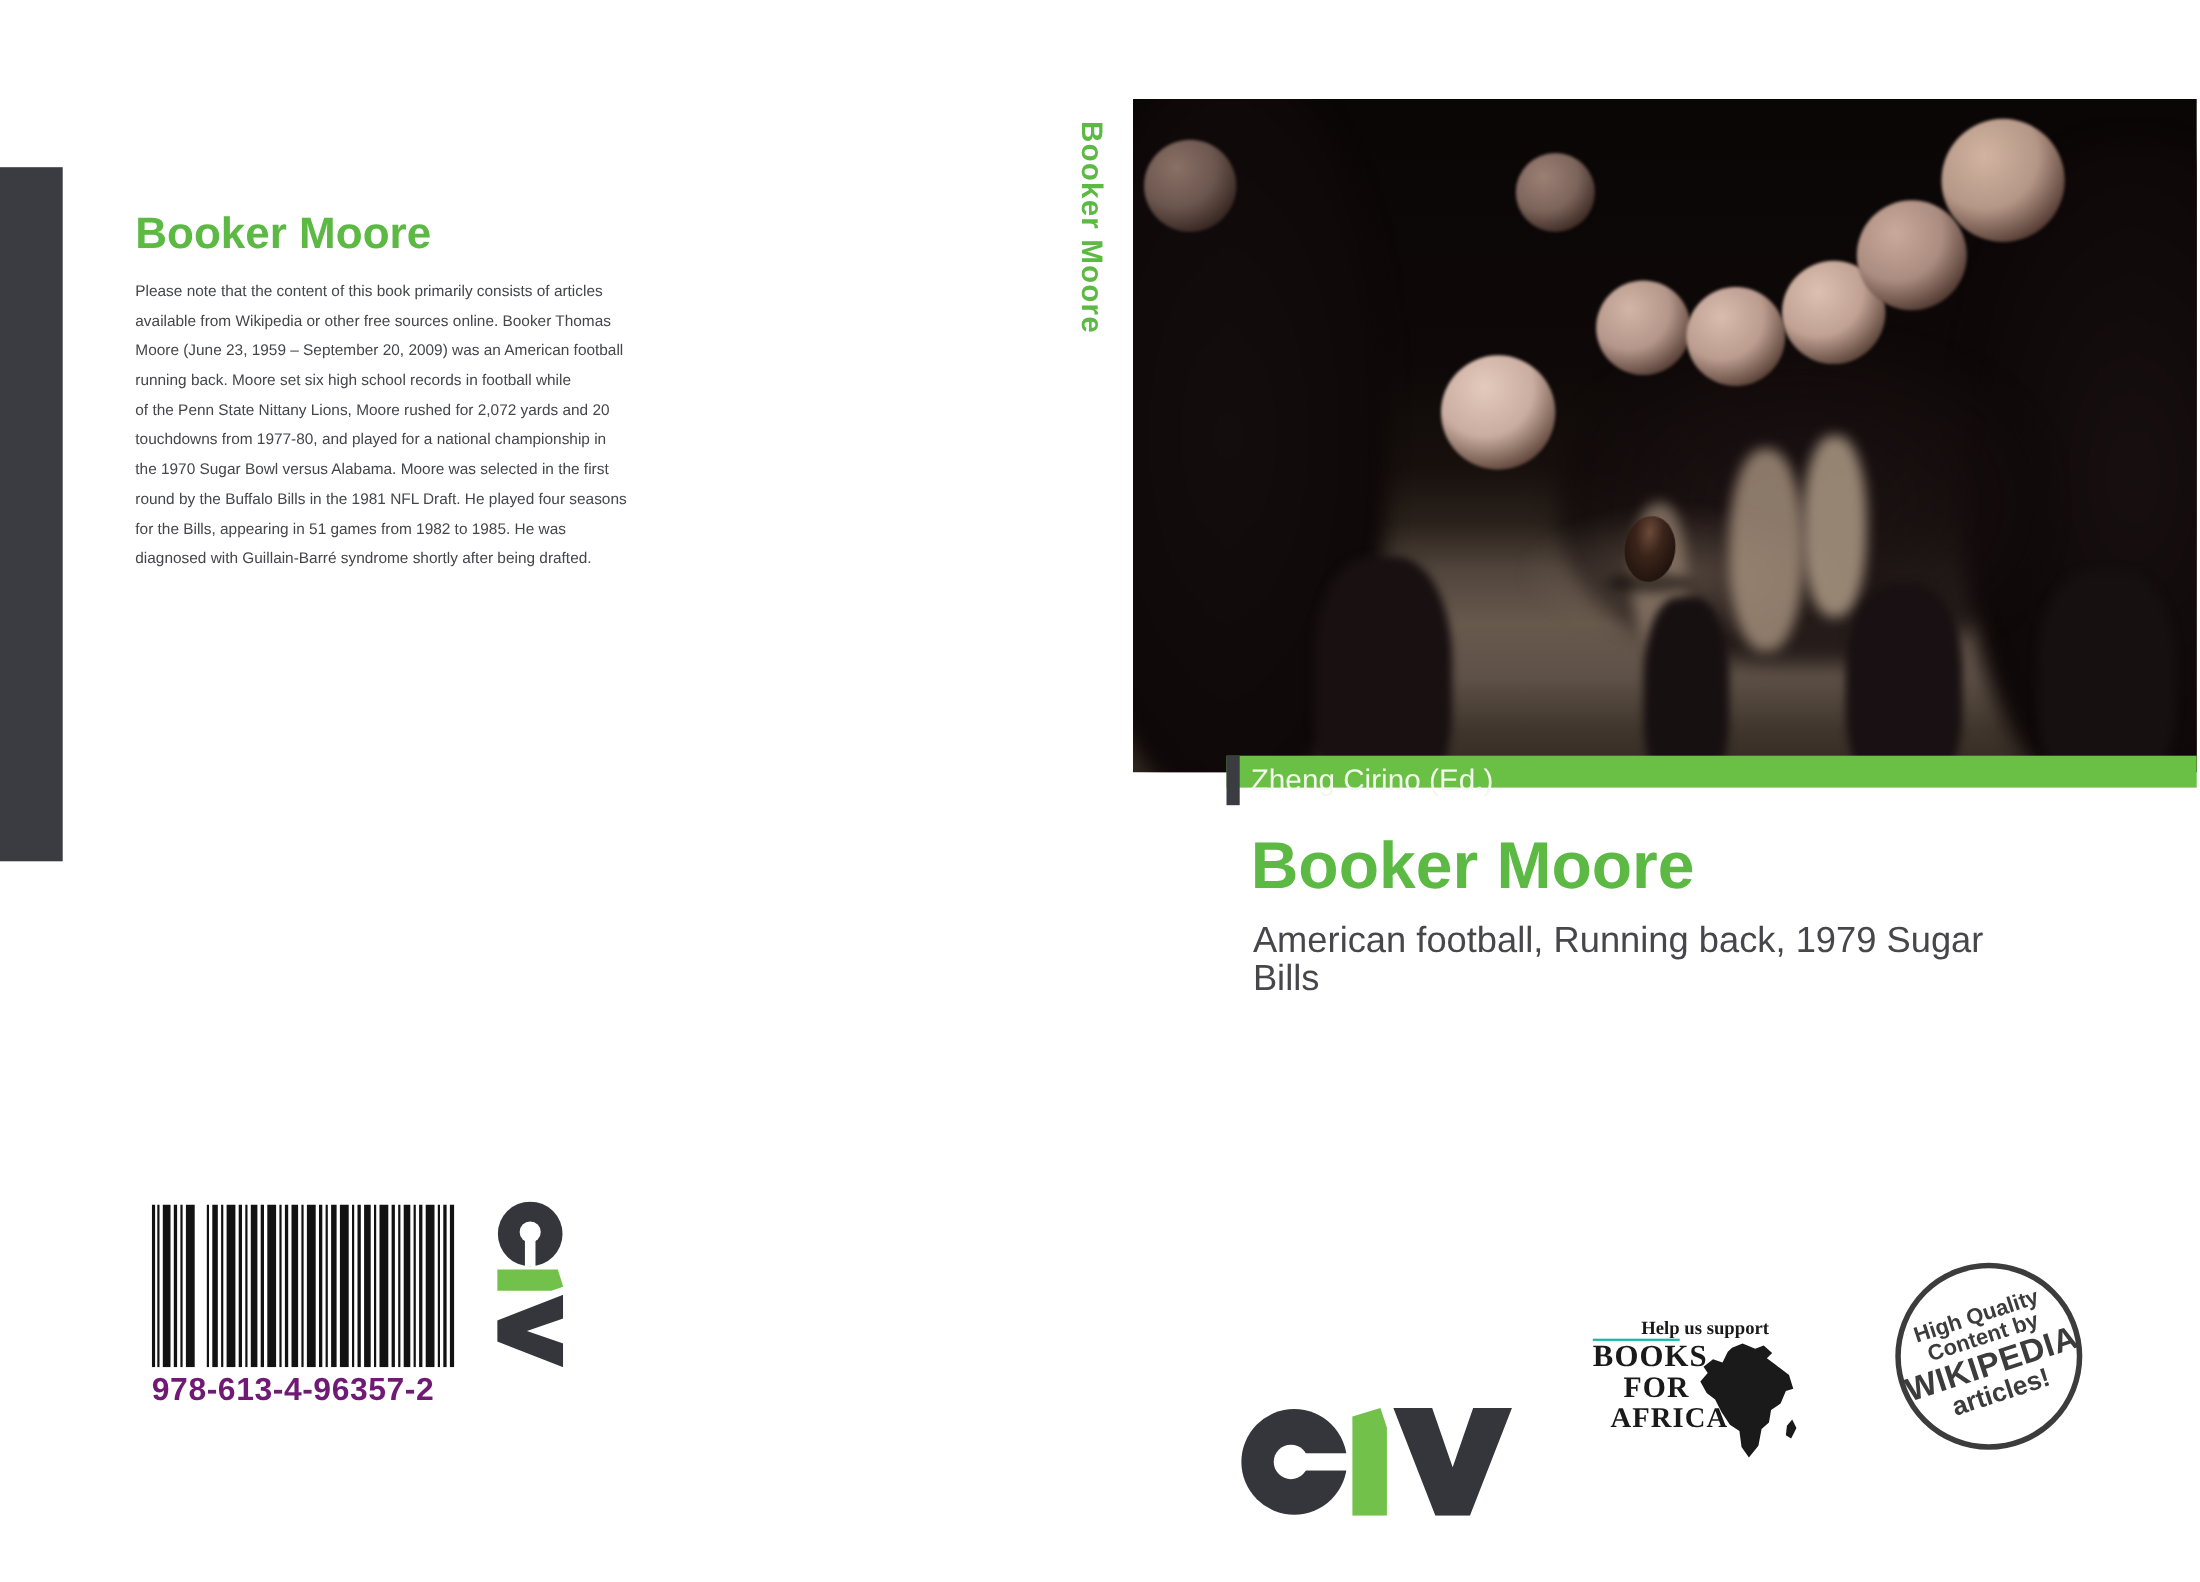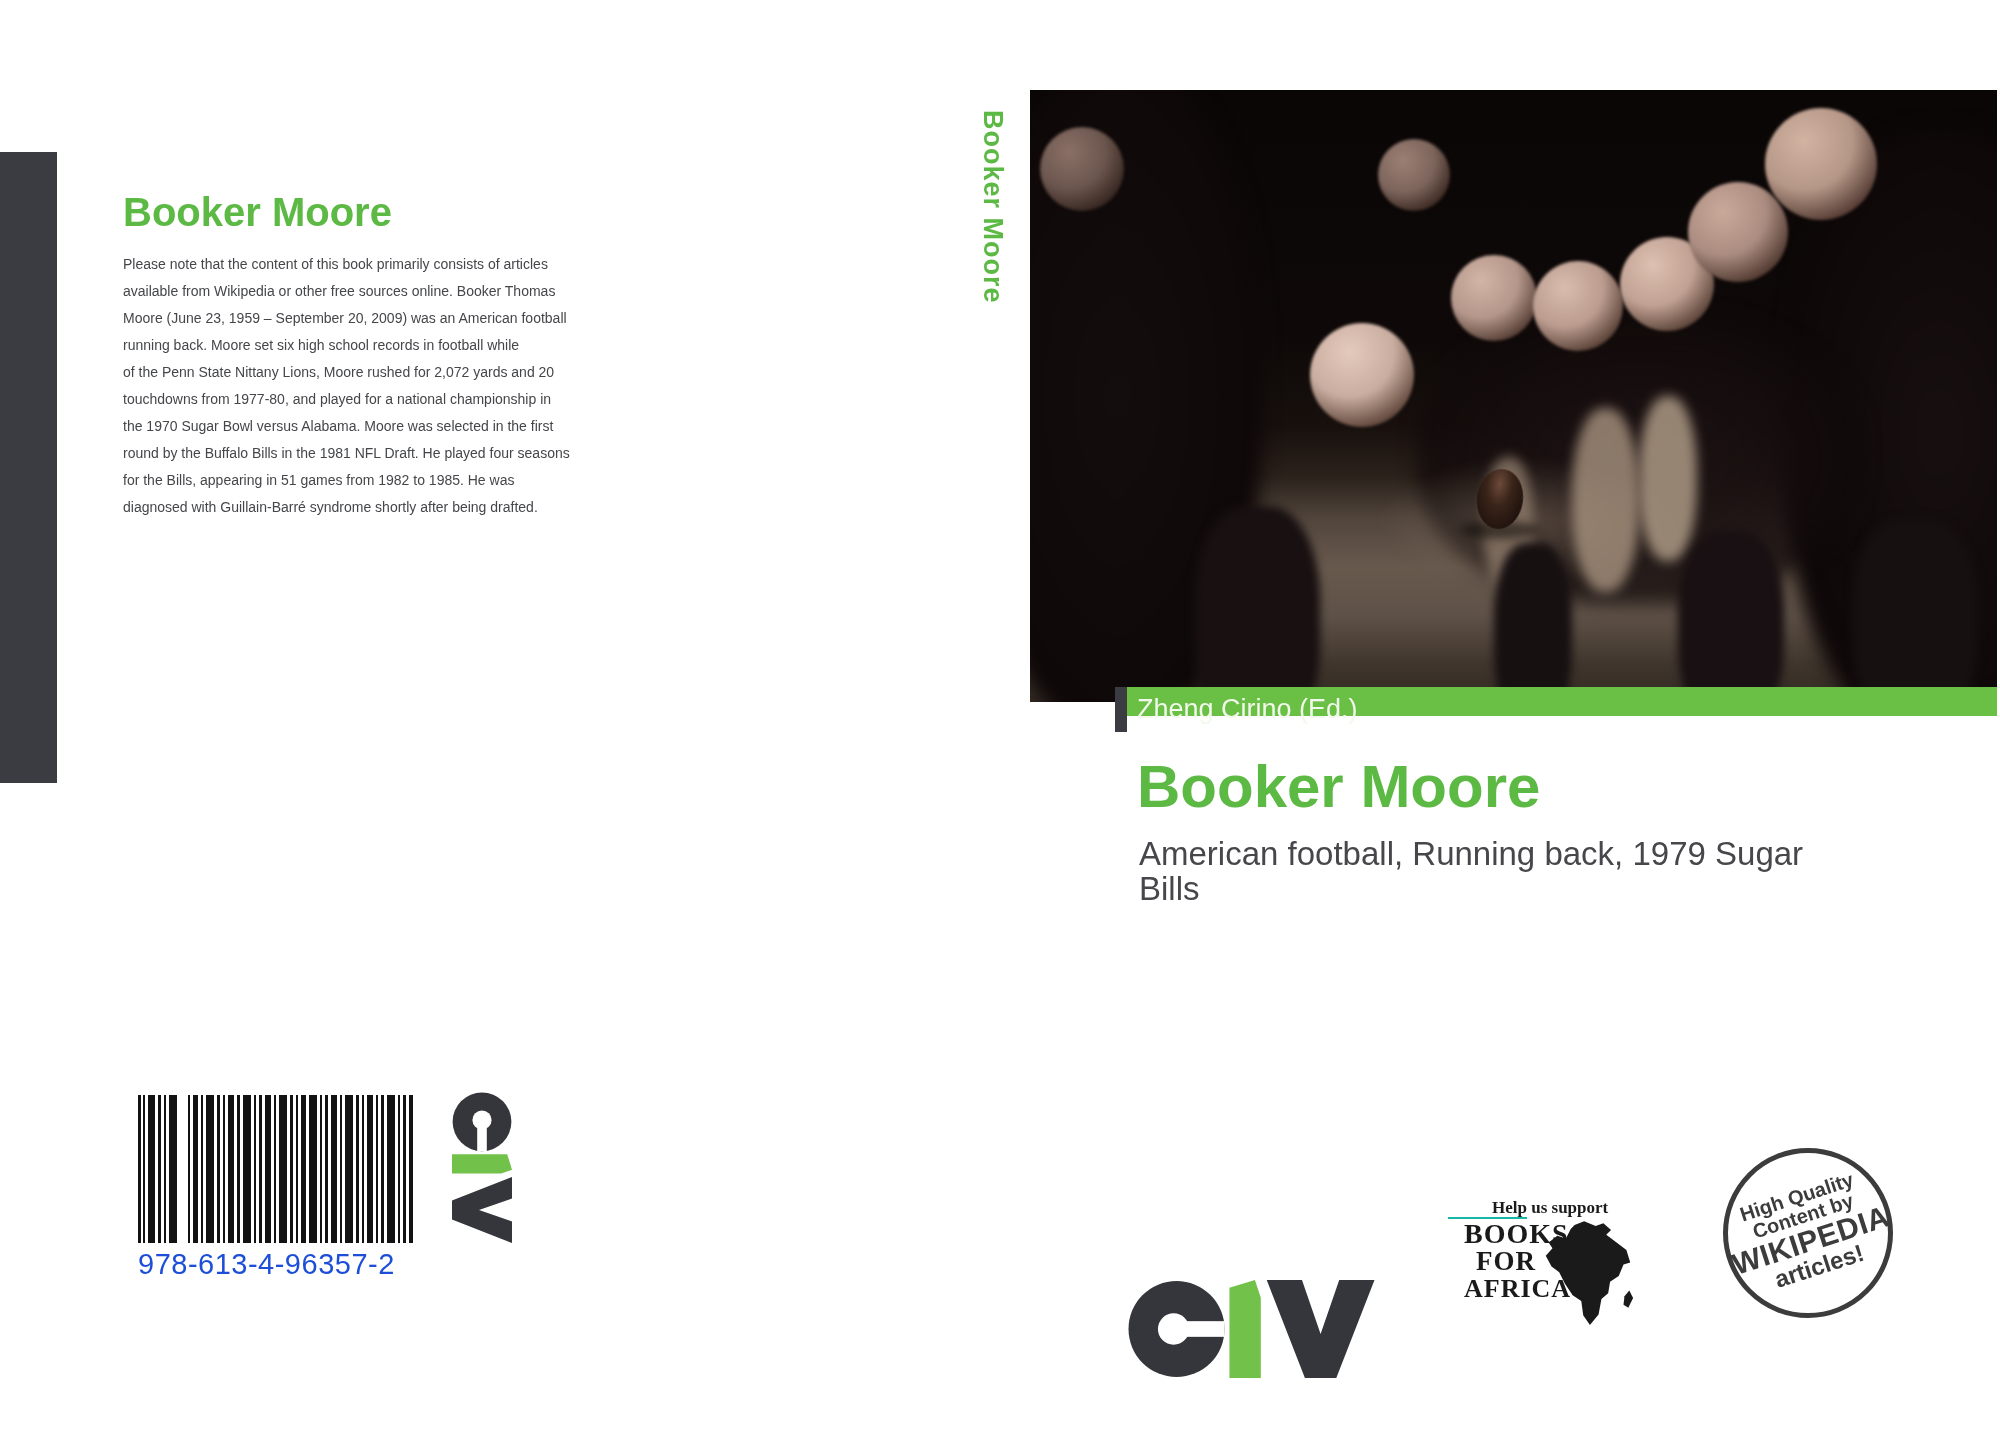--- a/index.html
+++ b/index.html
@@ -11,21 +11,21 @@
 
   
   .accent-bar{left:0; top:152px; width:57px; height:631px; background:#3b3c42;}
 
   
   .back-title{left:123px; top:190px; font-size:40px; font-weight:bold; color:#5cb944; line-height:44px;}
   .back-desc{left:123px; top:251px; width:800px; font-size:14px; line-height:27px; color:#45464a; white-space:nowrap;}
 
   
   .barcode{left:138px; top:1095px;}
-  .isbn{left:138px; top:1248px; font-size:29px; font-weight:normal; color:#1d4ed8; letter-spacing:0.5px;}
+  .isbn{left:138px; top:1248px; font-size:29px; font-weight:bold; color:#701a75; letter-spacing:0.5px;}
 
   
   .civ-spine{left:452px; top:1092px; width:60px; height:151px;}
   .civ-spine svg{position:absolute; left:-46px; top:46px; transform:rotate(90deg); transform-origin:center;}
 
   
   .spine-title{left:977px; top:110px; writing-mode:vertical-rl; font-size:27px; font-weight:bold;
     color:#5cb944; letter-spacing:1px;}
 
   
@@ -53,21 +53,21 @@
   .front-title{left:1137px; top:755px; font-size:60px; font-weight:bold; color:#5cb944; line-height:64px;}
   .front-subtitle{left:1139px; top:836px; font-size:33px; line-height:35px; color:#47474b; white-space:nowrap;}
 
   
   .civ-main{left:1128px; top:1280px;}
 
   
   .bfa{left:1448px; top:1196px; width:230px; height:145px; font-family:"Liberation Serif", serif; color:#1a1a1a;}
   .bfa-tagline{position:absolute; left:0; top:2px; font-size:17px; font-weight:bold; white-space:nowrap;}
   .bfa-tagline .lead{border-bottom:2px solid #14b8a6; padding-left:44px;}
-  .bfa-books{position:absolute; left:0; top:22px; font-size:28px; font-weight:bold; letter-spacing:1px;margin-left:16px;}
+  .bfa-books{position:absolute; left:0; top:22px; font-size:28px; font-weight:bold; letter-spacing:1px;}
   .bfa-for{position:absolute; left:28px; top:50px; font-size:27px; font-weight:bold; letter-spacing:1px;}
   .bfa-africa{position:absolute; left:16px; top:78px; font-size:26px; font-weight:bold; letter-spacing:1px;}
   .africa-map{position:absolute; left:92px; top:24px;}
 
   
   .stamp{left:1723px; top:1148px; width:160px; height:160px; border:5px solid #3c3c3c; border-radius:50%;
     background:#fff; display:flex; align-items:center; justify-content:center;}
   .stamp-inner{transform:rotate(-18deg); text-align:center; color:#3c3c3c; font-weight:bold; line-height:1.02;}
   .stamp-l1,.stamp-l2{font-size:20px;}
   .stamp-l3{font-size:30px; letter-spacing:0.5px;}

